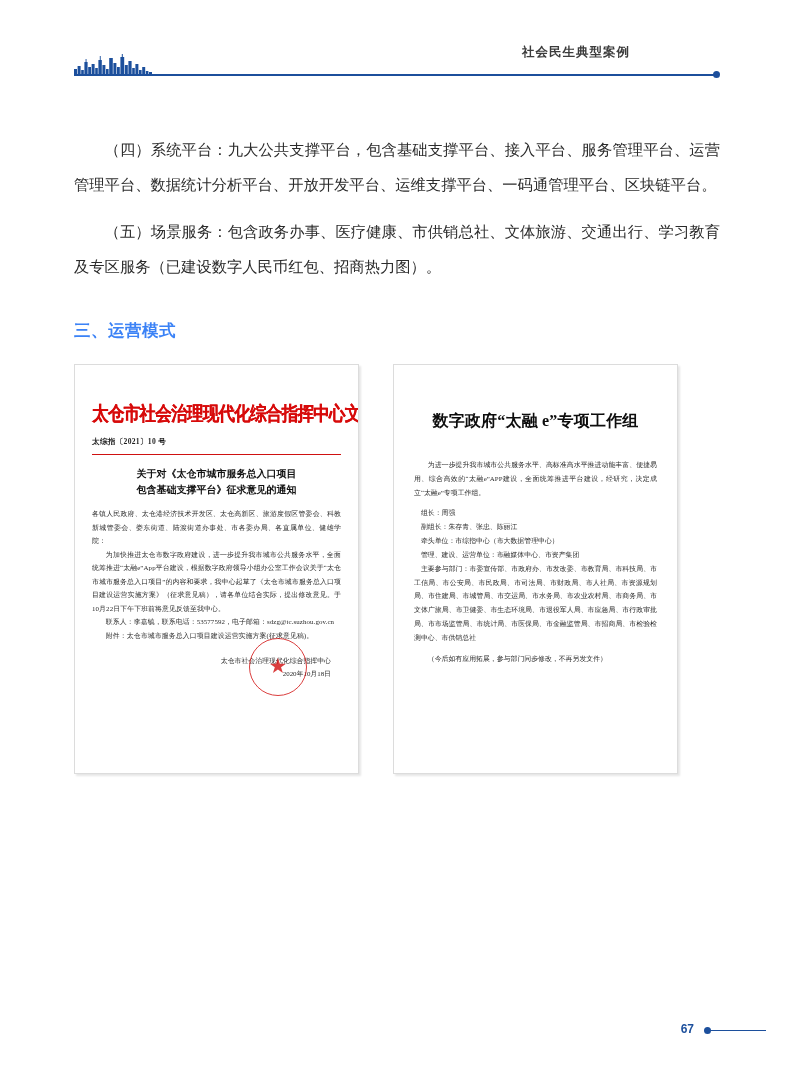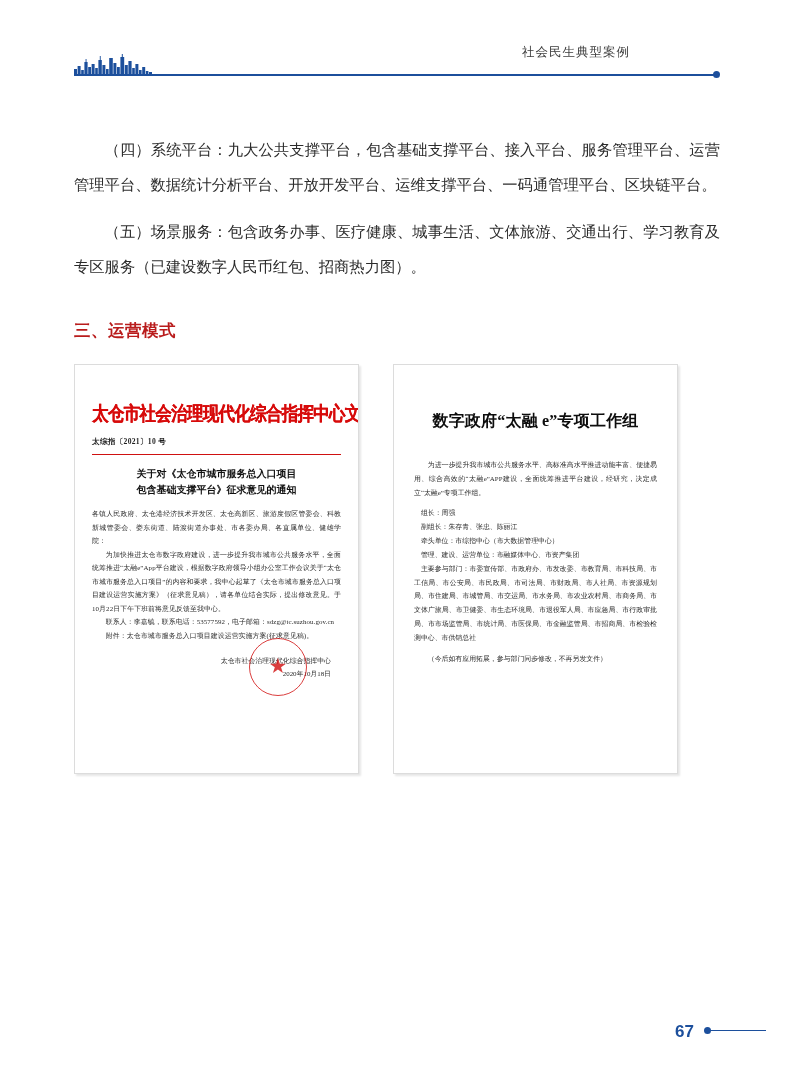--- a/index.html
+++ b/index.html
@@ -16,20 +16,21 @@
     overflow: hidden;
   }
 
   
   .page-header {
     position: absolute;
     left: 0;
     top: 44px;
     width: 710px;
     height: 40px;
+    font-weight: bold;
   }
   .skyline {
     position: absolute;
     left: 74px;
     bottom: 8px;
     width: 78px;
     height: 22px;
   }
   .header-title {
     position: absolute;
@@ -73,21 +74,21 @@
     text-justify: inter-ideograph;
     text-indent: 2em;
     color: #2b2b2b;
     font-family: Liberation Serif, serif;
   }
 
   .section-heading {
     margin: 36px 0 18px 0;
     font-size: 16.5px;
     font-weight: bold;
-    color: #b91c1c;
+    color: #3b82f6;
     letter-spacing: 0.5px;
   }
 
   
   .figures {
     margin-top: 22px;
     display: flex;
     gap: 34px;
     justify-content: flex-start;
   }
@@ -218,21 +219,21 @@
     position: absolute;
     left: 0;
     bottom: 38px;
     width: 794px;
     height: 16px;
   }
   .folio {
     position: absolute;
     right: 100px;
     top: -1px;
-    font-size: 17px;
+    font-size: 12px;
     font-weight: bold;
     color: #1c4f9c;
     font-family: "Liberation Sans", "DejaVu Sans", sans-serif;
   }
   .footer-dot {
     position: absolute;
     right: 83px;
     top: 4px;
     width: 7px;
     height: 7px;
@@ -282,21 +283,21 @@
     </g>
   </svg>
   <div class="header-title">社会民生典型案例</div>
   <div class="header-rule"></div>
   <div class="header-dot"></div>
 </div>
 
 <div class="content">
 
   <p class="para">（四）系统平台：九大公共支撑平台，包含基础支撑平台、接入平台、服务管理平台、运营管理平台、数据统计分析平台、开放开发平台、运维支撑平台、一码通管理平台、区块链平台。</p>
-  <p class="para">（五）场景服务：包含政务办事、医疗健康、城事生活、文体旅游、交通出行、学习教育及专区服务（已建设数字人民币红包、招商热力图）。</p>
+  <p class="para">（五）场景服务：包含政务办事、医疗健康、市供销总社、文体旅游、交通出行、学习教育及专区服务（已建设数字人民币红包、招商热力图）。</p>
 
   <h2 class="section-heading">三、运营模式</h2>
 
 
   <div class="figures">
 
     <div class="doc-card">
       <div class="doc-inner-l">
         <div class="redhead">太仓市社会治理现代化综合指挥中心文件</div>
         <div class="docnum">太综指〔2021〕10 号</div>

